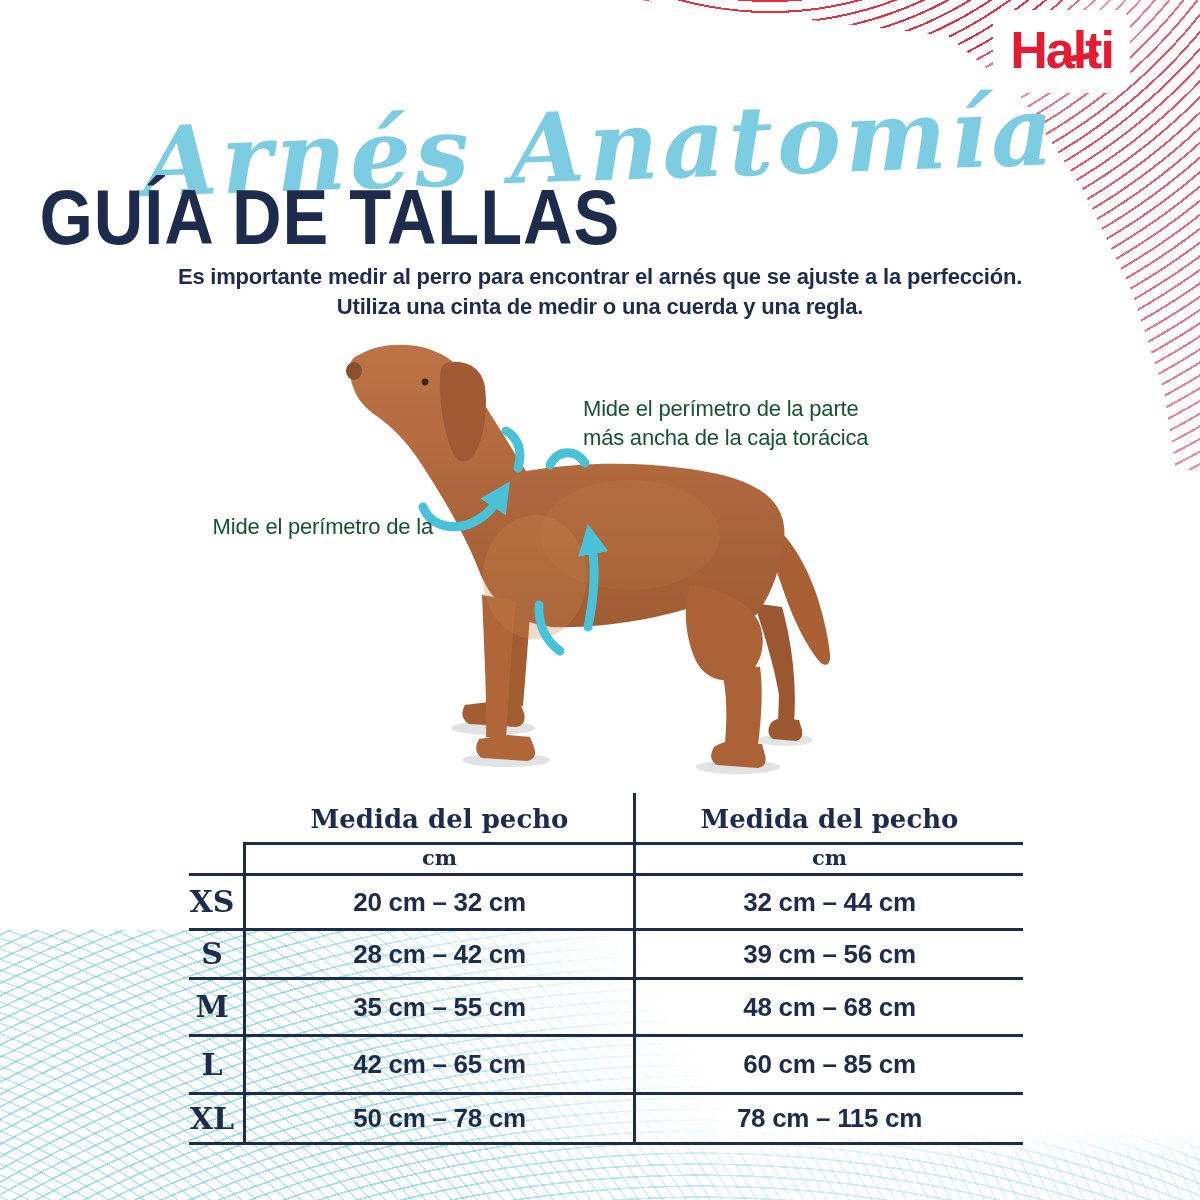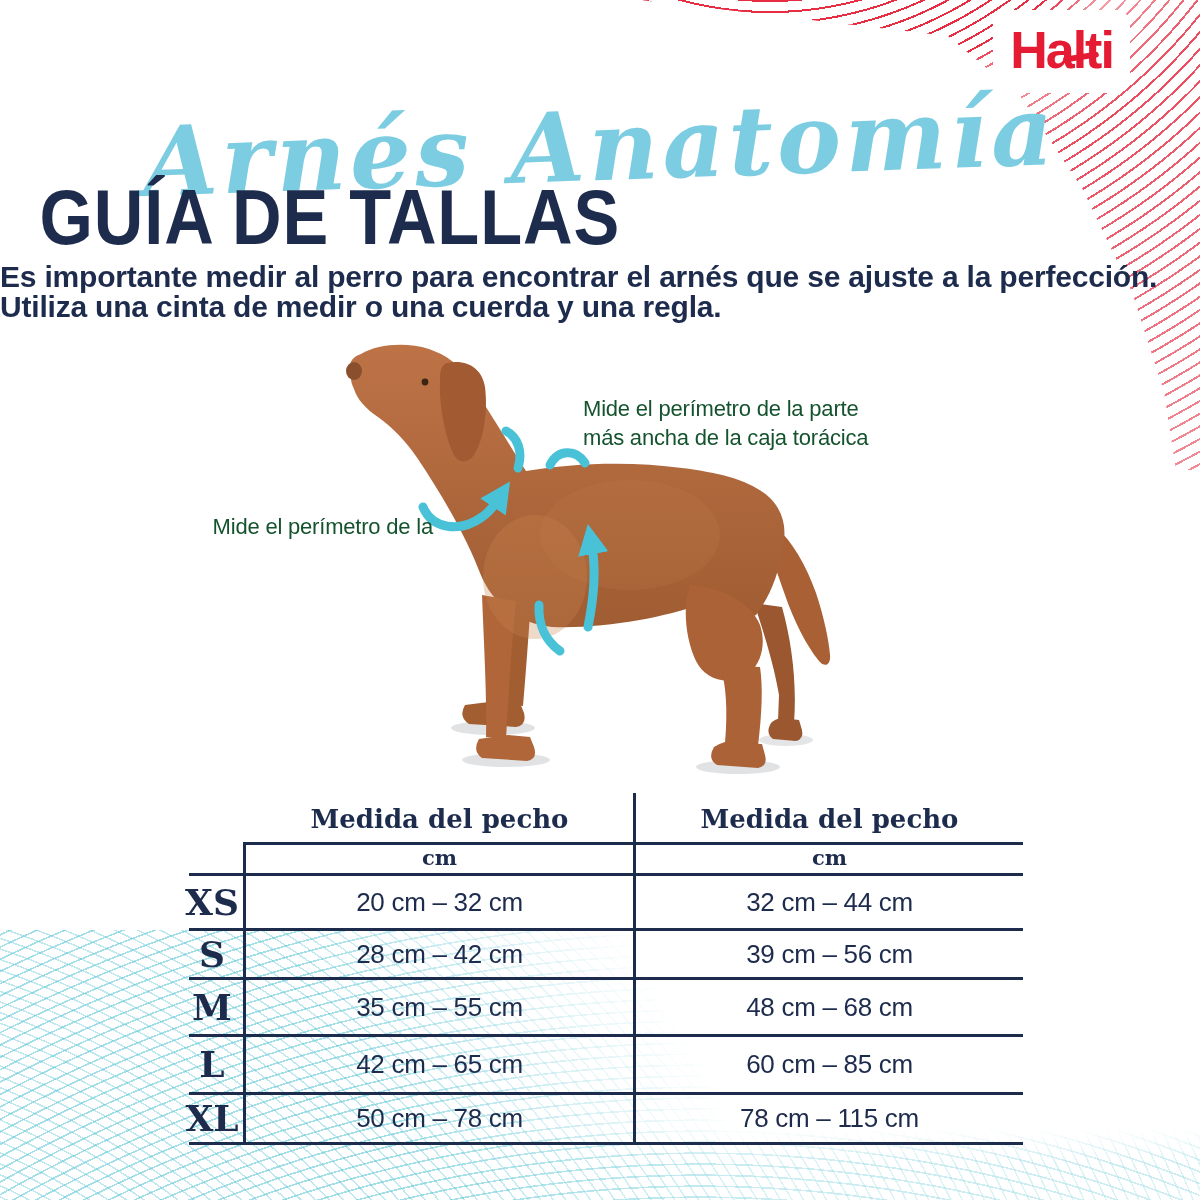--- a/index.html
+++ b/index.html
@@ -35,22 +35,22 @@
   .logo-slash{position:absolute;left:70px;top:44px;width:36px;height:6px;background:#e51b33;
     border-radius:3px;transform:rotate(-9deg);}
 
   
   .script-title{position:absolute;left:0;right:0;top:30px;text-align:center;z-index:2;
     font-family:"DejaVu Serif",serif;font-style:italic;font-weight:bold;
     font-size:96px;line-height:1.1;letter-spacing:4px;color:#7dcde2;transform:rotate(-2deg);}
   .main-title{position:absolute;left:0;right:0;top:152px;z-index:2;}
   .main-title span{display:inline-block;font-size:78px;font-weight:bold;letter-spacing:1px;
     transform:scaleX(.88);color:#1d2b4d;}
-  .intro{position:absolute;left:0;right:0;top:262px;text-align:left;z-index:2;
-    font-size:30px;font-weight:bold;line-height:30px;letter-spacing:-0.2px;}
+  .intro{position:absolute;left:0;right:0;top:262px;text-align:center;z-index:2;
+    font-size:22px;font-weight:bold;line-height:30px;letter-spacing:-0.2px;}
 
   
   .note{position:absolute;z-index:4;font-size:22px;line-height:29px;letter-spacing:-0.2px;
     color:#14532d;}
   .note-chest{left:583px;top:394px;width:330px;text-align:left;}
   .note-neck{left:150px;top:512px;width:283px;text-align:right;}
 
   
   .dog-svg{position:absolute;left:330px;top:335px;width:560px;height:460px;z-index:3;}
 
@@ -66,22 +66,22 @@
   .h5{top:241px;left:6px;width:834px;height:3px;}
   .h6{top:299px;left:6px;width:834px;height:3px;}
   .h7{top:349px;left:6px;width:834px;height:3px;}
   .cell{position:absolute;text-align:center;color:#1d2b4d;}
   .th{font-family:"DejaVu Serif",serif;font-weight:bold;font-size:26px;}
   .hd-neck{left:63px;top:6px;width:387px;line-height:40px;}
   .hd-chest{left:453px;top:6px;width:387px;line-height:40px;}
   .unit{font-family:"DejaVu Serif",serif;font-weight:bold;font-size:21px;}
   .unit-neck{left:63px;top:51px;width:387px;line-height:27px;}
   .unit-chest{left:453px;top:51px;width:387px;line-height:27px;}
-  .size-label{font-family:"DejaVu Serif",serif;font-weight:bold;font-size:36px;left:0;width:58px;}
-  .val{font-size:26px;font-weight:normal;letter-spacing:-0.3px;}
+  .size-label{font-family:"DejaVu Serif",serif;font-weight:bold;font-size:30px;left:0;width:58px;}
+  .val{font-size:26px;font-weight:bold;letter-spacing:-0.3px;}
   .c-neck{left:63px;width:387px;}
   .c-chest{left:453px;width:387px;}
   .r0{top:83px;line-height:52px;}  .r1{top:138px;line-height:46px;}
   .r2{top:187px;line-height:54px;} .r3{top:244px;line-height:55px;}
   .r4{top:302px;line-height:47px;}
 </style>
 </head>
 <body>
 
 <div class="canvas">

